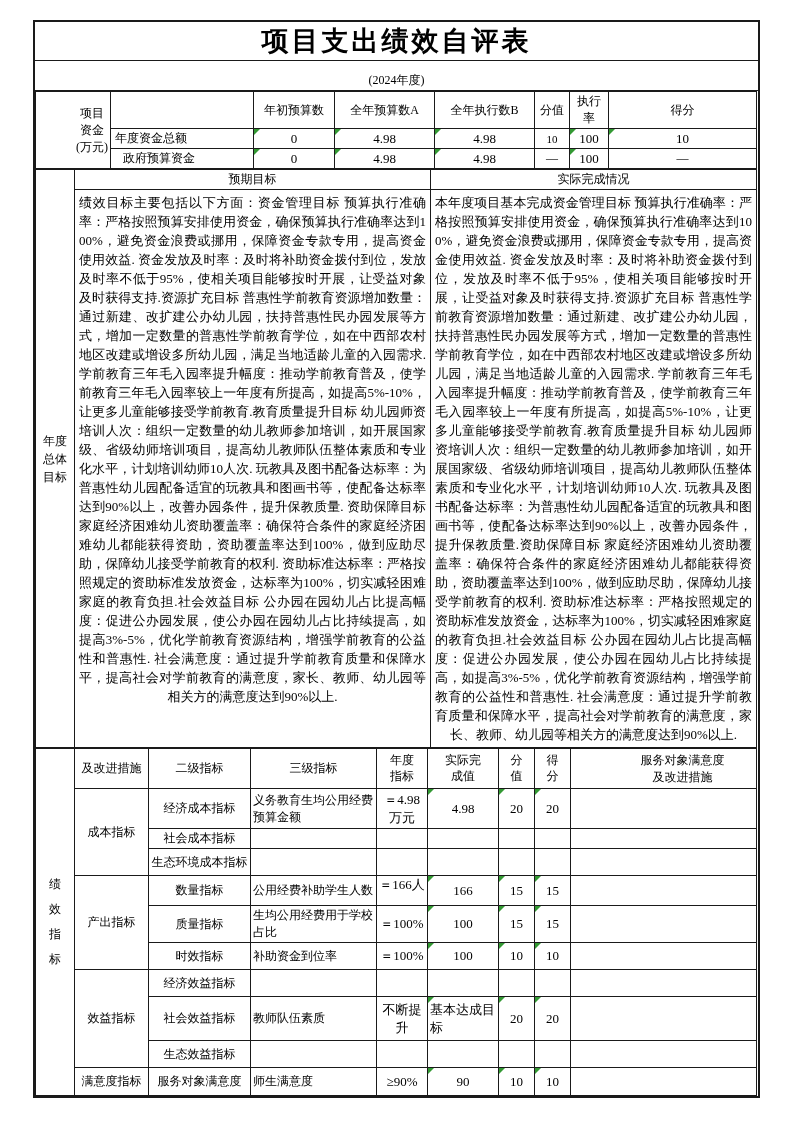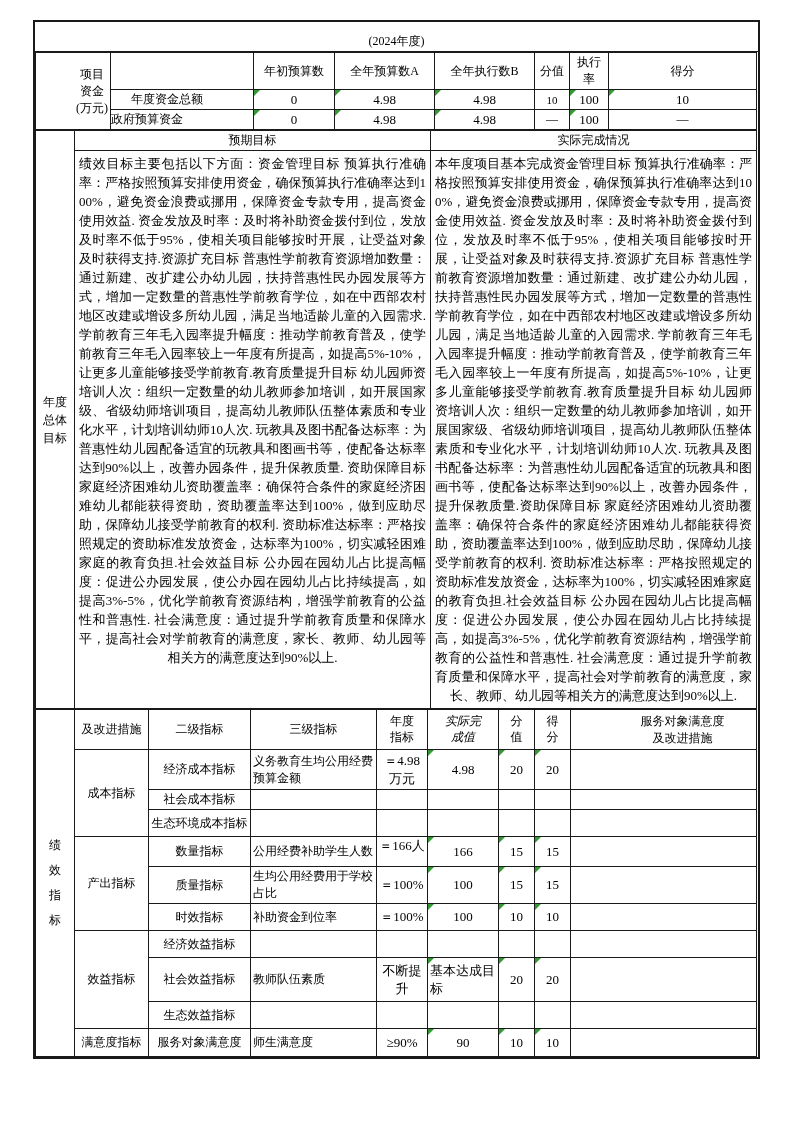--- a/index.html
+++ b/index.html
@@ -16,29 +16,30 @@
   .small{font-size:11px;}
   .tri{position:relative;}
   .tri::before{content:"";position:absolute;top:0;left:0;width:0;height:0;
                border-top:6px solid #339933;border-right:6px solid transparent;}
   .goaltext{font-size:13px;line-height:19px;text-align:justify;text-align-last:center;vertical-align:top;
             height:496px;padding:3px 4px;}
   .vstack{display:inline-block;width:1.15em;word-break:break-all;line-height:2.1;}
   .vstack2{display:inline-block;width:2.3em;word-break:break-all;line-height:1.5;}
   .stack1{display:inline-block;width:1.15em;word-break:break-all;line-height:1.3;}
   .stack2{display:inline-block;width:2.3em;word-break:break-all;line-height:1.3;}
-  .stack3{display:inline-block;width:3.4em;word-break:break-all;line-height:1.3;font-style:italic;}
+  .stack3{display:inline-block;width:3.4em;word-break:break-all;line-height:1.3;}
   .left{text-align:left;}
   .indh{height:40px;}
 </style>
 </head>
 <body>
 
 <div class="doc">
 
+  <div class="title-row">项目支出绩效自评表</div>
   <div class="subtitle-row">(2024年度)</div>
 
 
   <table>
     <colgroup>
         <col style="width:75px">
         <col style="width:143px">
         <col style="width:81px">
         <col style="width:100px">
         <col style="width:100px">
@@ -52,30 +53,30 @@
 (万元)</td>
       <td></td>
       <th>年初预算数</th>
       <th>全年预算数A</th>
       <th>全年执行数B</th>
       <th>分值</th>
       <th>执行率</th>
       <th>得分</th>
     </tr>
     <tr class="h18">
-      <td class="left" style="padding-left:20px">年度资金总额</td>
+      <td class="left" style="padding-left:4px">年度资金总额</td>
       <td class="tri num">0</td>
       <td class="tri num">4.98</td>
       <td class="tri num">4.98</td>
       <td class="small">10</td>
       <td class="tri num">100</td>
       <td class="tri num">10</td>
     </tr>
     <tr class="h18">
-      <td class="left" style="padding-left:0">政府预算资金</td>
+      <td class="left" style="padding-left:12px">政府预算资金</td>
       <td class="tri num">0</td>
       <td class="tri num">4.98</td>
       <td class="tri num">4.98</td>
       <td>—</td>
       <td class="tri num">100</td>
       <td>—</td>
     </tr>
   </tbody>
     </table>
 

